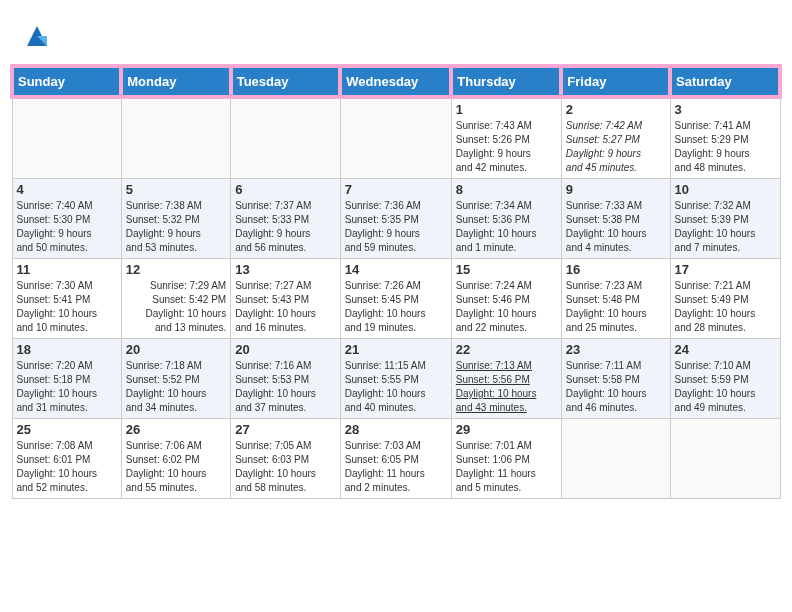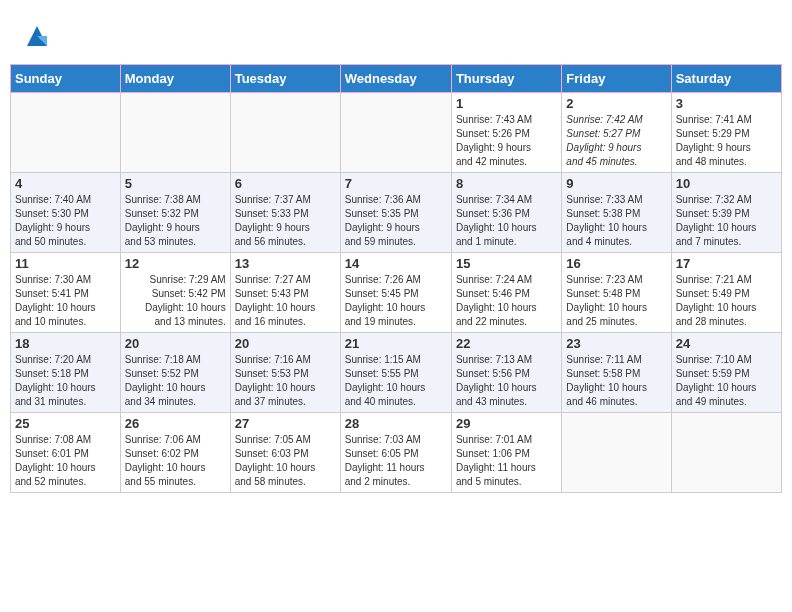--- a/index.html
+++ b/index.html
@@ -42,21 +42,21 @@
       border-collapse: collapse;
       margin-top: 5px;
     }
     .calendar th {
       background-color: #2a7fc9;
       color: white;
       font-size: 13px;
       font-weight: bold;
       padding: 6px 4px;
       text-align: left;
-      border: 1px solid #f9a8d4;
+      border: 4px solid #f9a8d4;
     }
     .calendar td {
       border: 1px solid #ccc;
       vertical-align: top;
       padding: 3px 4px;
       width: 113px;
       min-height: 80px;
       font-size: 10.5px;
       color: #333;
       background: #fff;
@@ -261,28 +261,28 @@
         </td>
         <td>
           <span class="day-number">20</span>
           <div class="day-info" style="white-space: pre-line;">Sunrise: 7:16 AM
 Sunset: 5:53 PM
 Daylight: 10 hours
 and 37 minutes.</div>
         </td>
         <td>
           <span class="day-number">21</span>
-          <div class="day-info" style="white-space: pre-line;">Sunrise: 1:15 AM
+          <div class="day-info" style="white-space: pre-line;">Sunrise: 11:15 AM
 Sunset: 5:55 PM
 Daylight: 10 hours
 and 40 minutes.</div>
         </td>
         <td>
           <span class="day-number">22</span>
-          <div class="day-info" style="white-space: pre-line;">Sunrise: 7:13 AM
+          <div class="day-info" style="white-space: pre-line; text-decoration: underline;">Sunrise: 7:13 AM
 Sunset: 5:56 PM
 Daylight: 10 hours
 and 43 minutes.</div>
         </td>
         <td>
           <span class="day-number">23</span>
           <div class="day-info" style="white-space: pre-line;">Sunrise: 7:11 AM
 Sunset: 5:58 PM
 Daylight: 10 hours
 and 46 minutes.</div>

